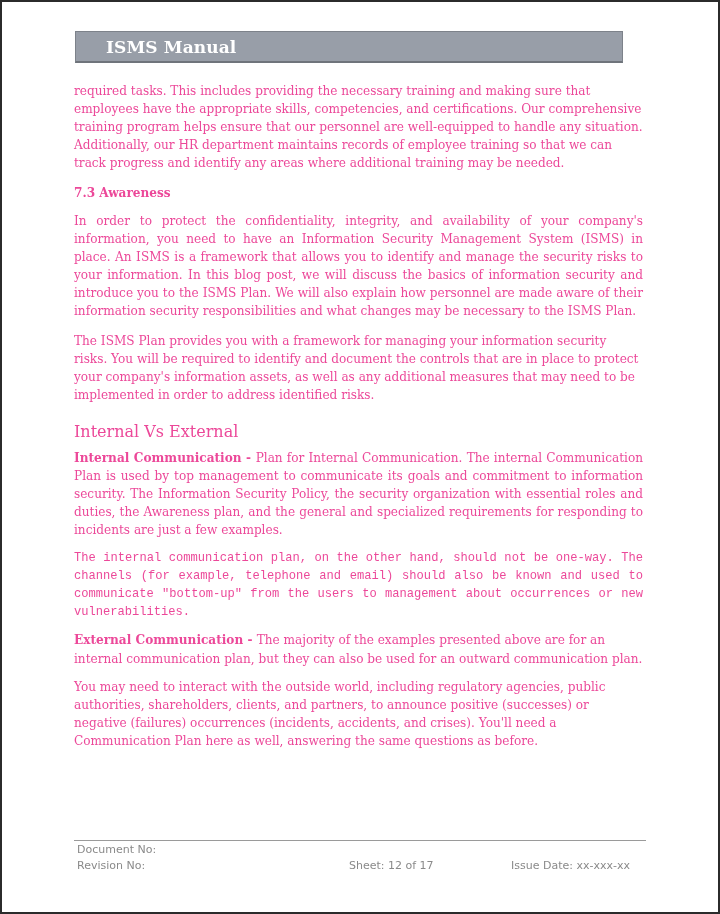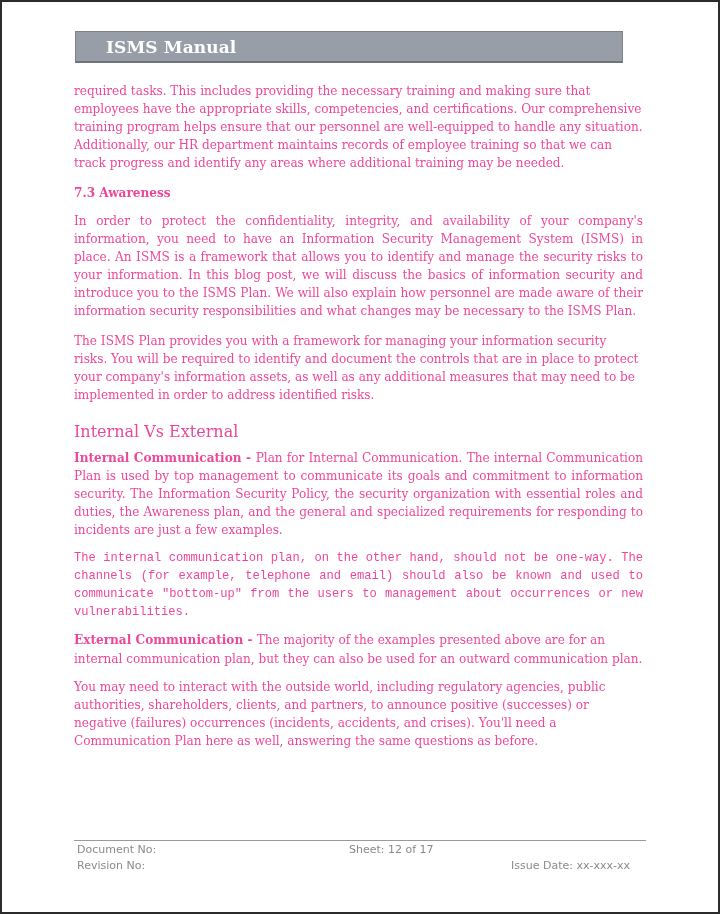--- a/index.html
+++ b/index.html
@@ -72,18 +72,18 @@
       <span class="strong">External Communication - </span><span>The majority of the examples presented above are for an internal communication plan, but they can also be used for an outward communication plan.</span>
     </p>
 
     <p style="margin-top:10px;">You may need to interact with the outside world, including regulatory agencies, public authorities, shareholders, clients, and partners, to announce positive (successes) or negative (failures) occurrences (incidents, accidents, and crises). You'll need a Communication Plan here as well, answering the same questions as before.</p>
   </div>
 
   <div class="footer-line"></div>
 
   <div class="footer">
     <span class="f" style="left:0; top:0;">Document No:</span>
-    <span class="f" style="left:272px; top:0;">Sheet: 12 of 17</span>
+    <span class="f" style="left:272px; top:16px;">Sheet: 12 of 17</span>
     <span class="f" style="left:0; top:16px;">Revision No:</span>
     <span class="f" style="left:434px; top:16px;">Issue Date: xx-xxx-xx</span>
   </div>
 
 </div>
 
 </body></html>

